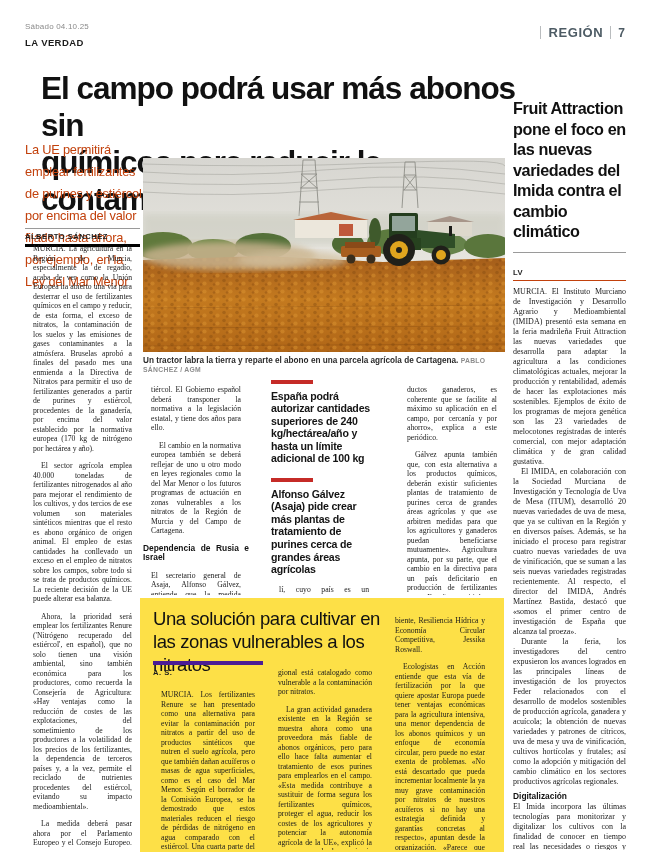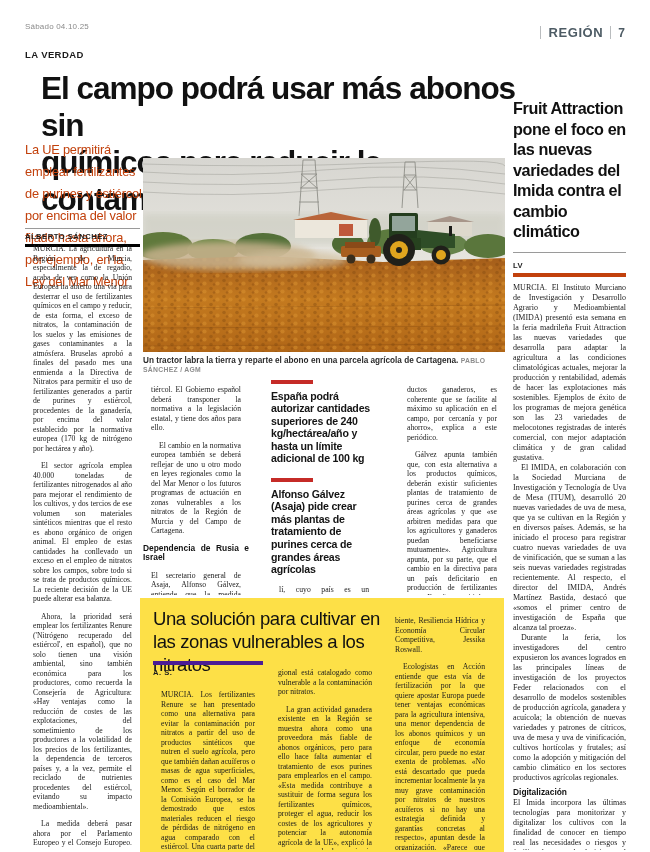--- a/index.html
+++ b/index.html
@@ -4,21 +4,21 @@
 <style>
   html,body{margin:0;padding:0;background:#888;}
   .page{
     position:relative;width:650px;height:852px;background:#ffffff;
     margin:0 auto;overflow:hidden;
     font-family:"Liberation Serif","DejaVu Serif",serif;color:#1a1a1a;
   }
   
   .mast-left{position:absolute;left:25px;top:22px;font-family:"Liberation Sans",sans-serif;}
   .mast-date{font-size:8px;color:#8a8a8a;letter-spacing:.2px;}
-  .mast-paper{font-size:9.5px;font-weight:bold;color:#1c1c1c;letter-spacing:.4px;margin-top:18px;}
+  .mast-paper{font-size:9.5px;font-weight:bold;color:#1c1c1c;letter-spacing:.4px;margin-top:6px;}
   .mast-right{position:absolute;right:25px;top:25px;display:flex;align-items:center;gap:7px;
     font-family:"Liberation Sans",sans-serif;}
   .mast-bar{width:1px;height:13px;background:#b9bcbe;}
   .mast-section{font-size:13px;font-weight:bold;color:#4d5b64;letter-spacing:.6px;}
   .mast-pageno{font-size:12px;font-weight:bold;color:#4d5b64;}
   
   .headline{
     position:absolute;left:25px;top:54px;width:488px;
     font-family:"Liberation Sans",sans-serif;font-weight:bold;
     font-size:31.5px;line-height:37px;letter-spacing:-1px;color:#111;
@@ -66,22 +66,22 @@
     border-top:4px solid #4c1d95;padding-top:3px;
     font-family:"Liberation Sans",sans-serif;font-size:7.6px;font-weight:bold;
     letter-spacing:.5px;color:#1c1c1c;}
   .graybox .bx-col1{position:absolute;left:13px;top:84px;width:110px;height:168px;overflow:hidden;}
   .graybox .bx-col2{position:absolute;left:130px;top:62px;width:110px;height:190px;overflow:hidden;}
   .graybox .bx-col3{position:absolute;left:247px;top:10px;width:106px;height:242px;overflow:hidden;}
   
   .sidebar{position:absolute;left:513px;top:58px;width:113px;height:792px;overflow:hidden;}
   .sb-headline{font-family:"Liberation Sans",sans-serif;font-weight:bold;
     font-size:16.2px;line-height:20.5px;letter-spacing:-0.4px;color:#111;margin-top:40px;}
-  .sb-byline-block{border-top:1px solid #9a9a9a;border-bottom:4px solid #c2410c;
-    margin-top:10px;padding:8px 0 3px;}
+  .sb-byline-block{border-top:1px solid #9a9a9a;border-bottom:1px solid #c2410c;
+    margin-top:10px;padding:15px 0 3px;}
   .sb-body{margin-top:6px;font-size:8px;line-height:10px;text-align:justify;hyphens:auto;}
   .sb-body p{margin:0;}
   .sb-body p.ind{text-indent:8px;}
 </style>
 </head>
 <body>
 
 <div class="page">
 
   <div class="mast-left">

